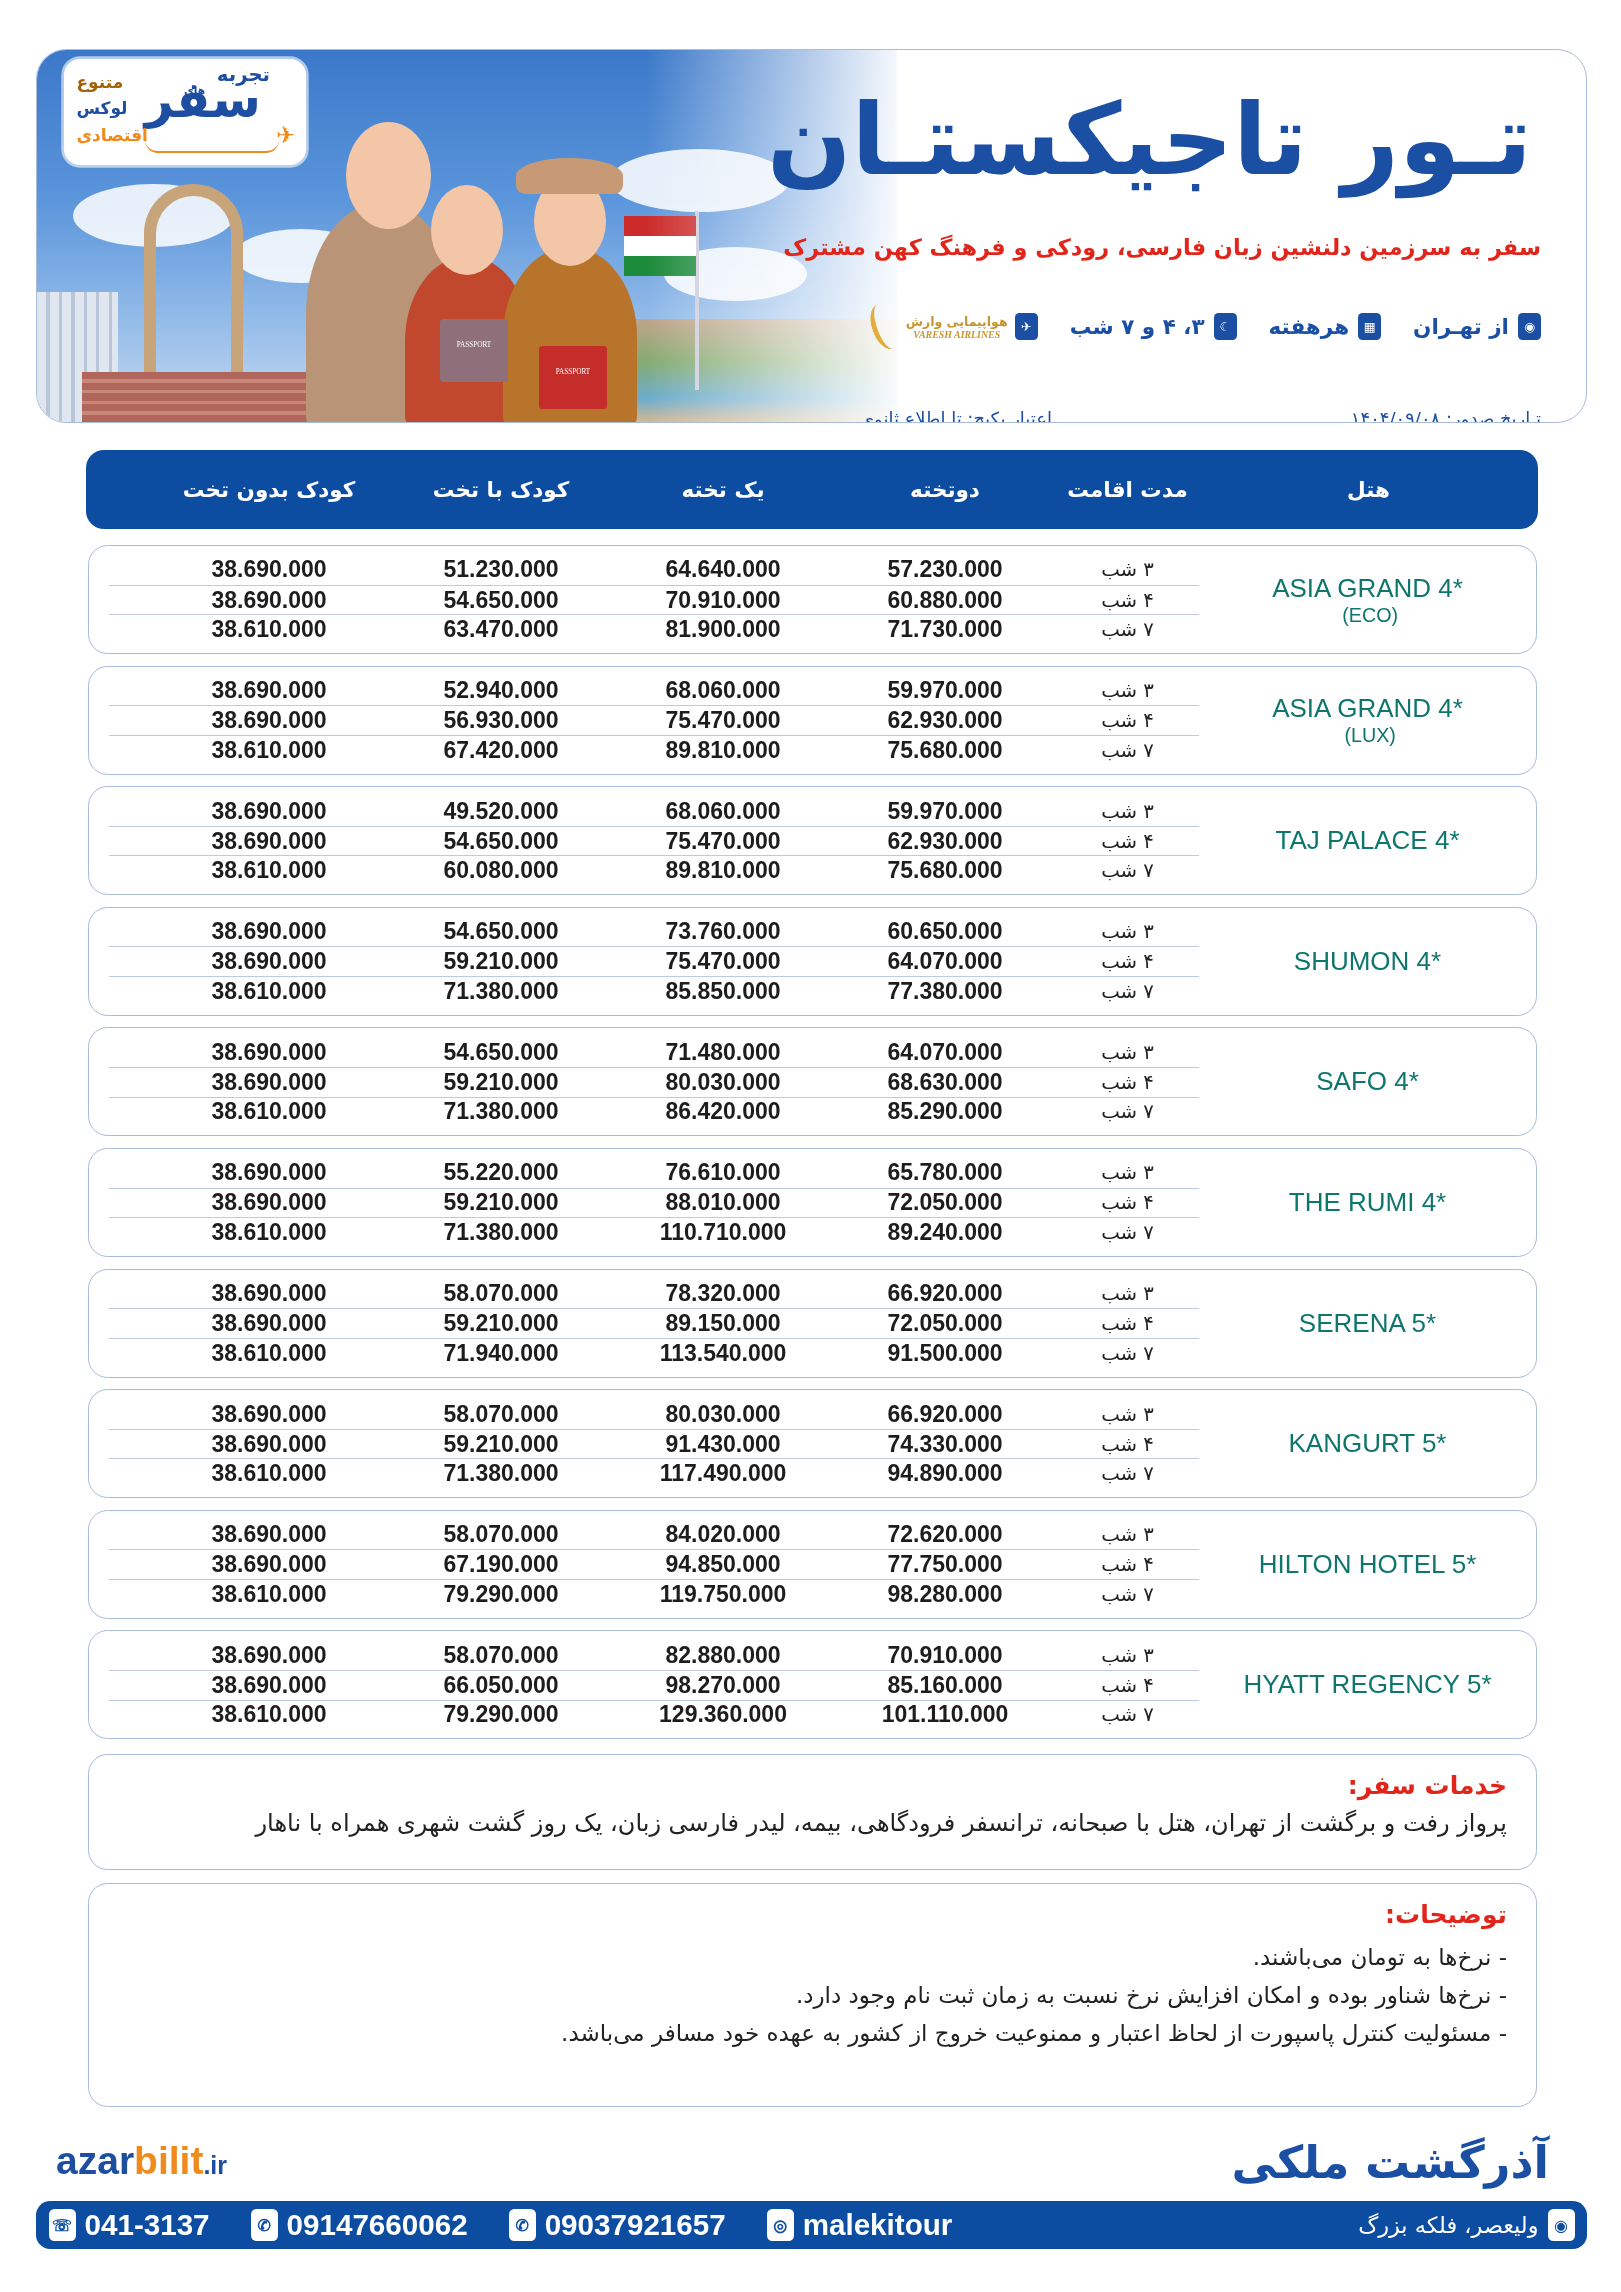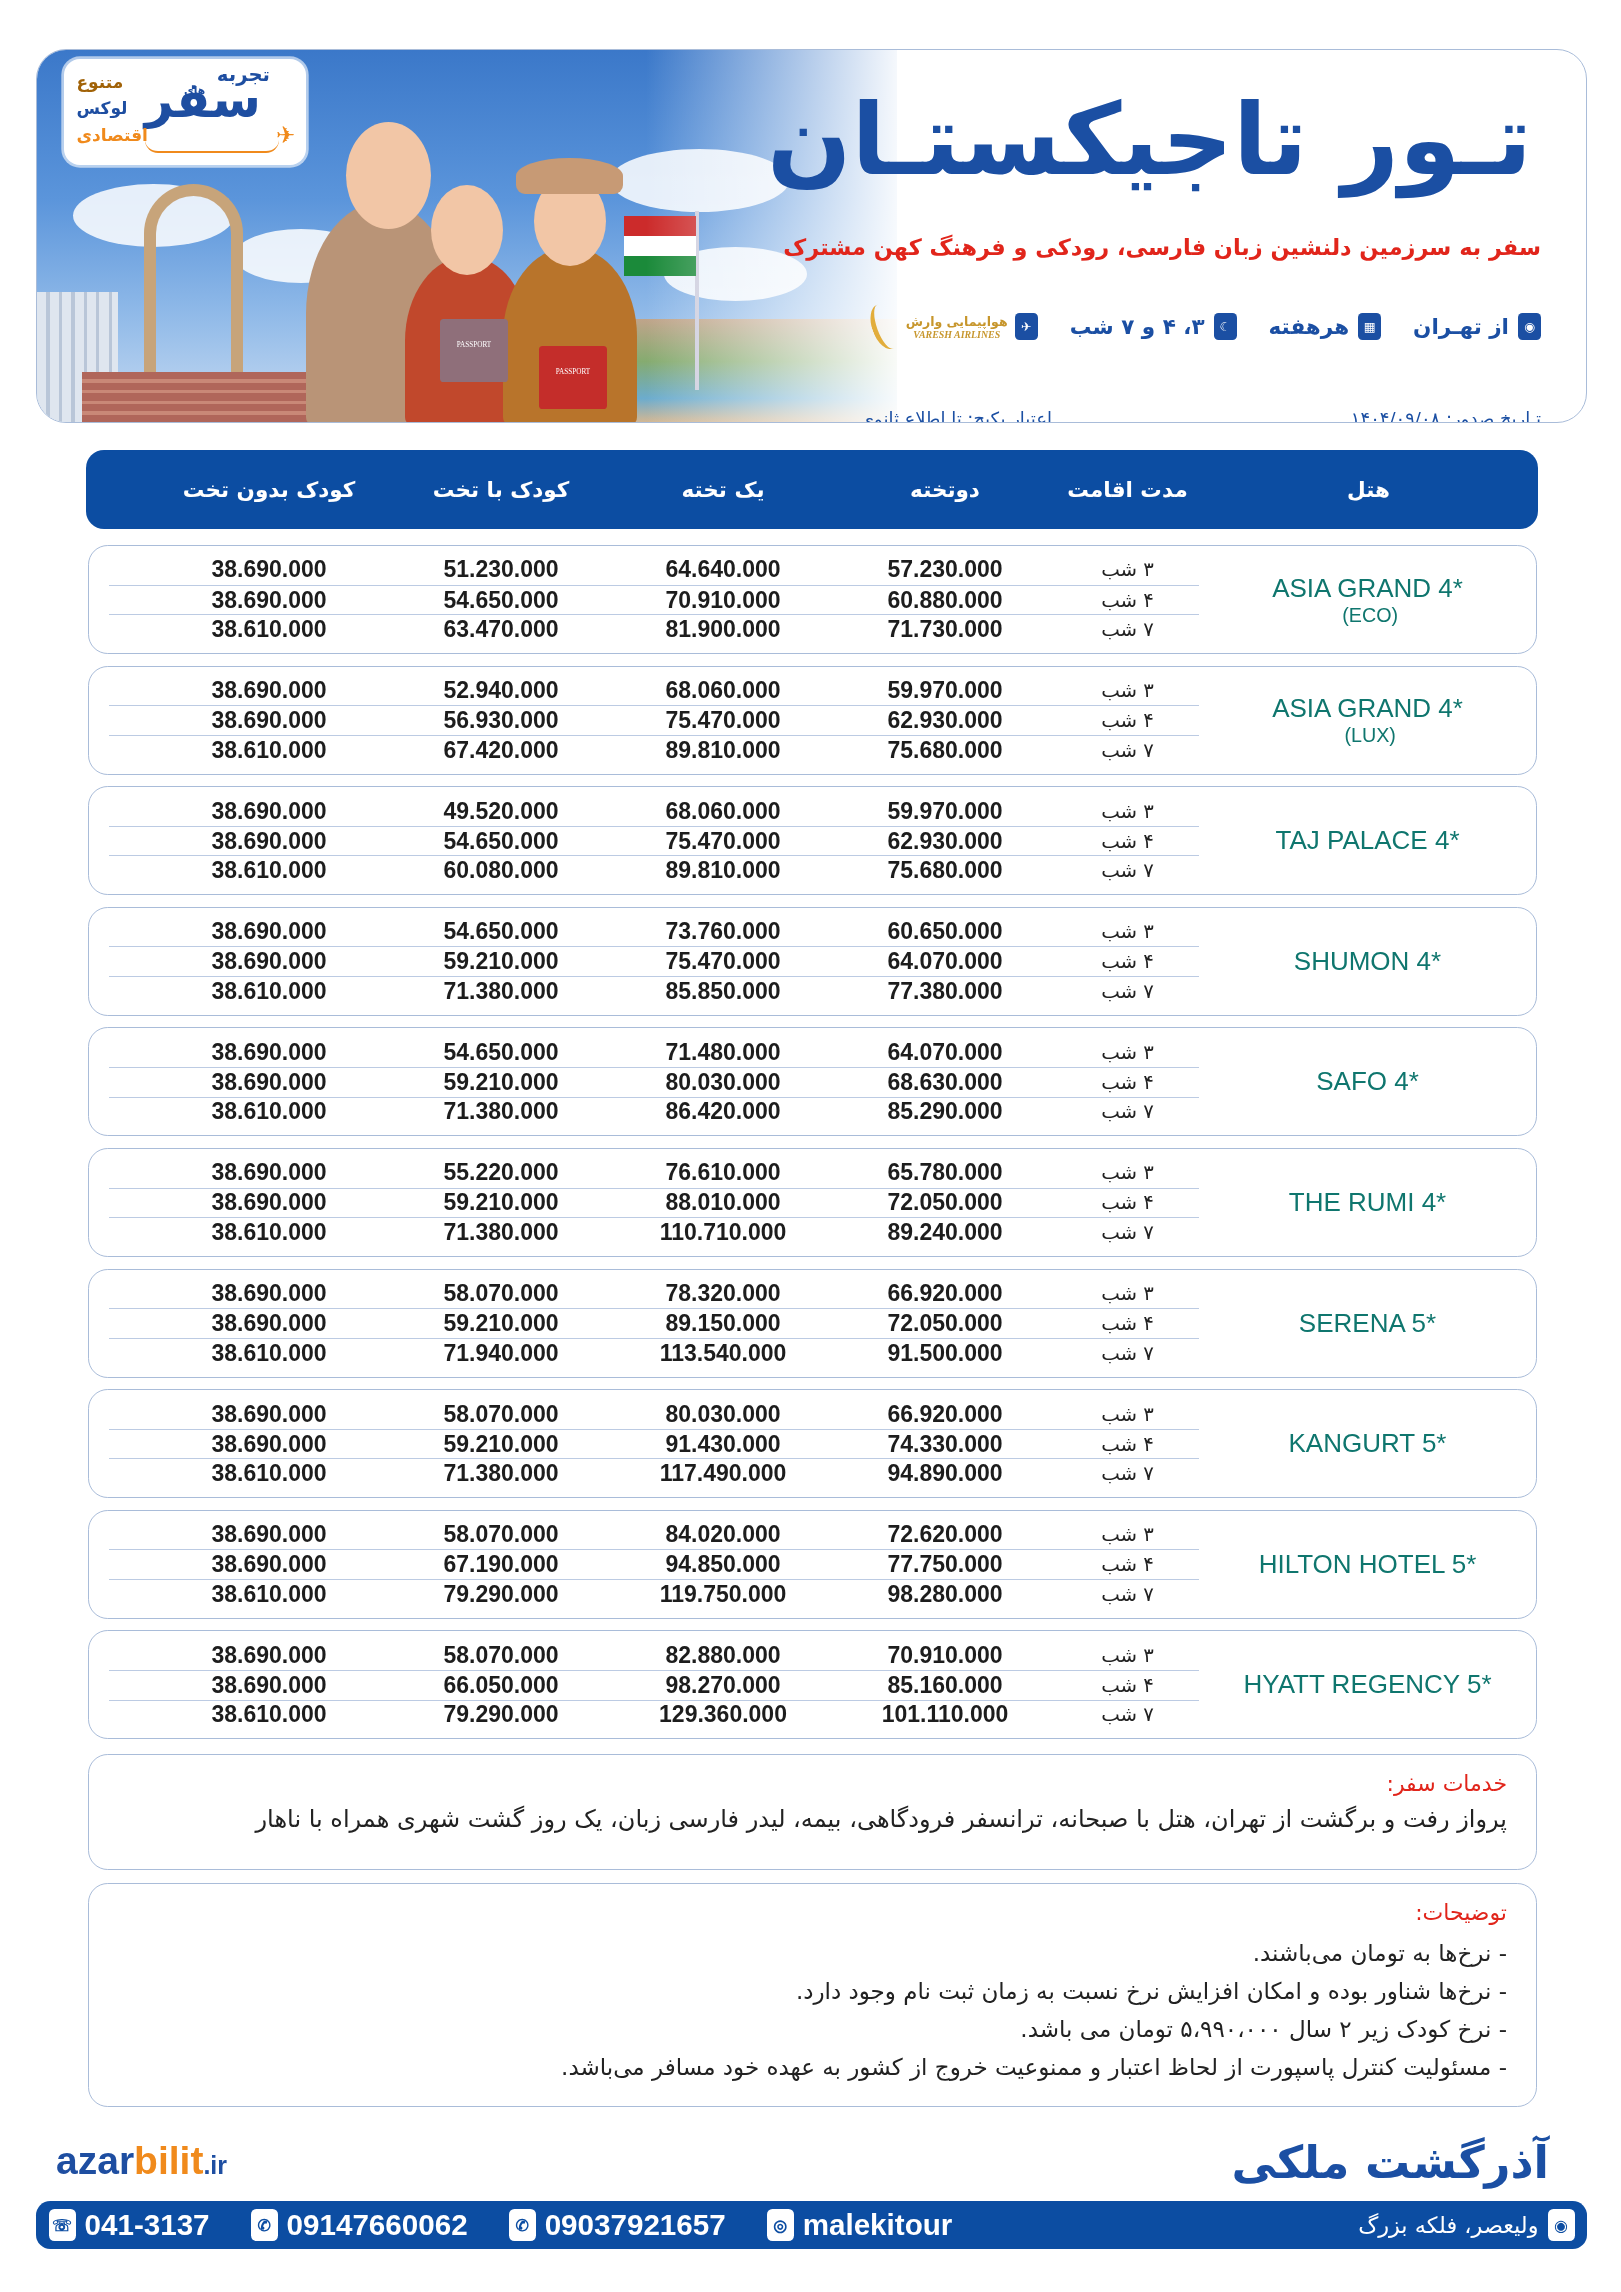--- a/index.html
+++ b/index.html
@@ -57,21 +57,21 @@
   .card-hotel .tag { font-size: 19.7px; margin-left: 5.4px; }
   .card-rows { flex: 1; display: flex; flex-direction: column; justify-content: center; padding-left: 19.7px; }
   .prow { display: flex; height: 29.6px; align-items: center; direction: rtl; }
   .prow + .prow { border-top: 1.8px solid #bccbe3; }
   .prow .c-dur { width: 143px; text-align: center; font-size: 19.7px; color: #222; }
   .prow .c-p { width: 222px; text-align: center; font-family: "Liberation Sans", sans-serif; font-weight: bold; font-size: 23px; color: #1d1d1d; }
   .prow .c-pl { width: 242px; text-align: center; font-family: "Liberation Sans", sans-serif; font-weight: bold; font-size: 23px; color: #1d1d1d; }
 
   
   .box { position: absolute; left: 88px; width: 1449px; border: 1.8px solid #a9bcd9; border-radius: 19.7px; background: #fff; direction: rtl; padding: 16px 29px; }
-  .box h3 { color: #e1251b; font-size: 22px; font-weight: normal; margin-bottom: 9px; }
+  .box h3 { color: #e1251b; font-size: 25px; font-weight: bold; margin-bottom: 9px; }
   .box p { font-size: 24px; color: #222; }
   .notes li { list-style: none; font-size: 23px; color: #222; line-height: 38px; }
 
   
   .foot-logo-r { position: absolute; right: 72px; top: 2136px; font-size: 45px; font-weight: bold; color: #1b4fa3; direction: rtl; }
   .foot-logo-l { position: absolute; left: 56px; top: 2139px; font-size: 39px; font-weight: bold; font-family: "Liberation Sans", sans-serif; }
   .foot-logo-l .b { color: #1e4ea1; } .foot-logo-l .o { color: #f08a1c; } .foot-logo-l .s { color: #1e4ea1; font-size: 25px; }
   .footer-bar { position: absolute; left: 36px; top: 2201px; width: 1551px; height: 48px; background: #0c4da2; border-radius: 14.3px; display: flex; align-items: center; padding: 0 12.5px; color: #fff; }
   .fb-item { display: flex; align-items: center; gap: 9px; font-family: "Liberation Sans", sans-serif; font-weight: bold; font-size: 29.6px; margin-right: 41px; }
   .fb-icon { width: 27px; height: 32px; background: #fff; color: #0c4da2; border-radius: 5.4px; display: flex; align-items: center; justify-content: center; font-size: 16px; font-weight: bold; }
@@ -456,21 +456,20 @@
 <div class="box" style="top:1754px;height:116px;">
   <h3>خدمات سفر:</h3>
   <p>پرواز رفت و برگشت از تهران، هتل با صبحانه، ترانسفر فرودگاهی، بیمه، لیدر فارسی زبان، یک روز گشت شهری همراه با ناهار</p>
 </div>
 
 <div class="box" style="top:1883px;height:224px;">
   <h3>توضیحات:</h3>
   <ul class="notes">
     <li>- نرخ‌ها به تومان می‌باشند.</li>
     <li>- نرخ‌ها شناور بوده و امکان افزایش نرخ نسبت به زمان ثبت نام وجود دارد.</li>
-    <li>- نرخ کودک زیر ۲ سال ۵،۹۹۰،۰۰۰ تومان می باشد.</li>
     <li>-  مسئولیت کنترل پاسپورت از لحاظ اعتبار و ممنوعیت خروج از کشور به عهده خود مسافر می‌باشد.</li>
   </ul>
 </div>
 
 <div class="foot-logo-r">آذرگشت ملکی</div>
 <div class="foot-logo-l">
   <span class="b">azar</span><span class="o">bilit</span><span class="s">.ir</span>
 </div>
 
 <div class="footer-bar">

